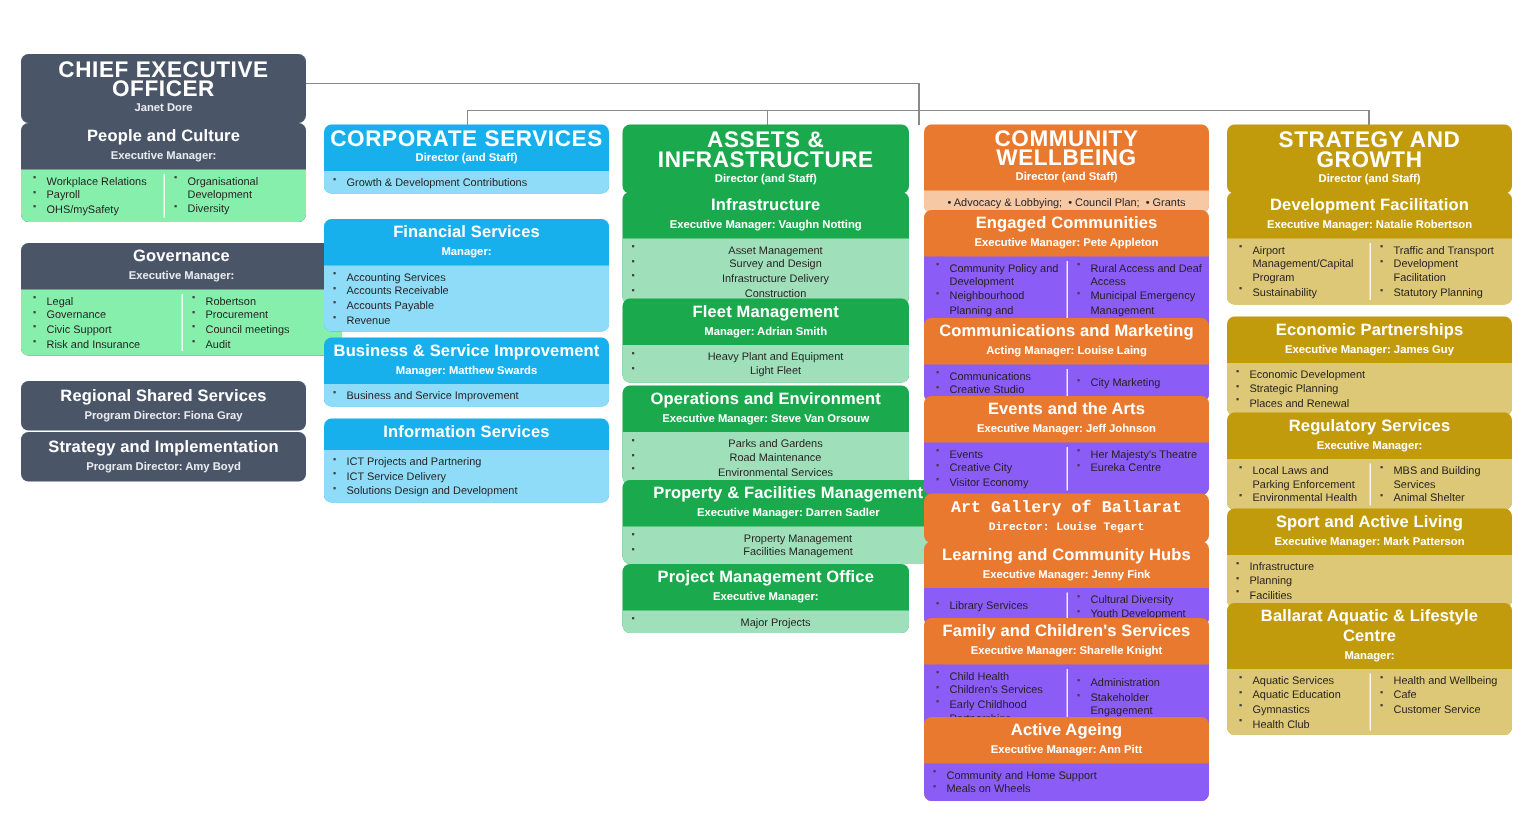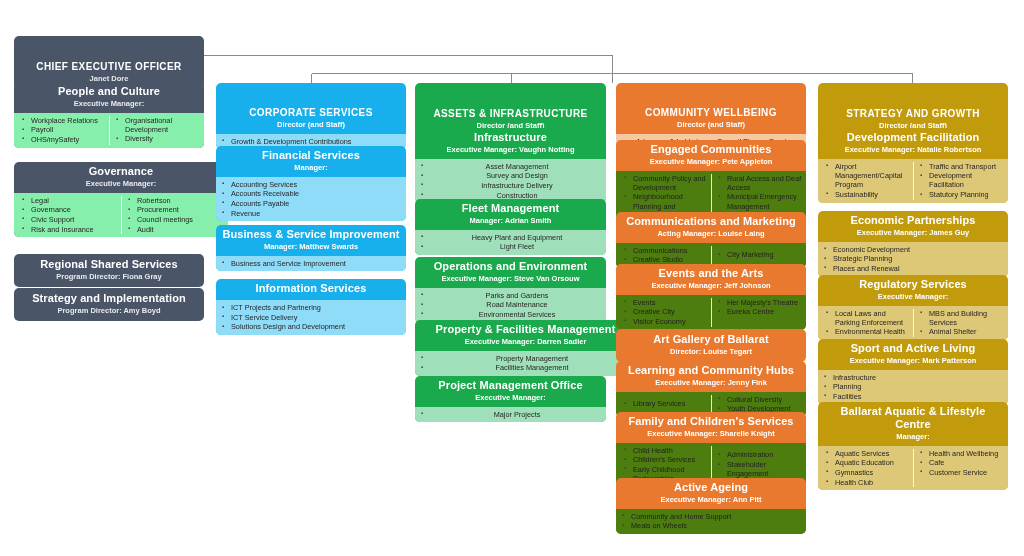--- a/index.html
+++ b/index.html
@@ -10,21 +10,21 @@
   }
   .canvas{position:absolute;left:0;top:0;width:1024px;height:556px;}
 
   
   .lines{position:absolute;left:0;top:0;width:1024px;height:556px;pointer-events:none;}
 
   
   .node{position:absolute;border-radius:5px;overflow:hidden;box-sizing:border-box;}
   .node .hdr{padding:3px 4px 4px 4px;text-align:center;}
   .node .t1{font-size:11px;font-weight:bold;color:#ffffff;line-height:13px;letter-spacing:.1px;}
-  .node .t1.caps{font-size:10px;letter-spacing:.4px;margin-top:20px;}
+  .node .t1.caps{font-size:15px;letter-spacing:.4px;}
   .node .t2{font-size:7.5px;font-weight:bold;color:#ffffff;line-height:10px;margin-top:.5px;}
   .node .body{padding:3px 2px 3px 2px;display:flex;}
   .node .body.single{display:block;}
   .col{flex:1 1 50%;box-sizing:border-box;padding:0 2px;}
   .col.divider{border-left:1px solid rgba(255,255,255,.85);}
   ul{margin:0;padding:0;list-style:none;}
   li{font-size:7.3px;line-height:9.2px;color:#231f20;padding-left:13px;position:relative;margin-bottom:.5px;}
   li:before{content:"\25AA";position:absolute;left:4px;top:-.5px;font-size:6px;color:#404040;}
 
   
@@ -33,21 +33,21 @@
   .dk .t1{color:#ffffff;}
   .dk .t2{color:#e8eaee;}
 
   .bl{background:#18b0ec;}
   .bl .body{background:#8fdcf8;}
 
   .gr{background:#1aa94c;}
   .gr .body{background:#9fe0ba;text-align:center;}
 
   .or{background:#e8792e;}
-  .or .body{background:#4d7c0f;}
+  .or .body{background:#8b5cf6;}
 
   .go{background:#c29b0d;}
   .go .body{background:#ddc877;}
 
   
   .hdronly .hdr{padding:4px 4px 5px 4px;}
 
   
   .inline-strip{text-align:center;font-size:7.3px;color:#231f20;padding:3px 4px;line-height:9.5px;}
   .inline-strip span{white-space:nowrap;}
@@ -345,21 +345,21 @@
         </ul>
       <ul class="col divider">
           <div style="width: 100%;">
             <li>Her Majesty's Theatre</li>
             <li>Eureka Centre</li>
           </div>
         </ul>
     </div>
   </div>
 
-  <div class="node or hdronly" style="left:616px;top:329px;width:190px;">
+  <div class="node or hdronly" style="left:616px;top:329px;width:190px;font-family:Liberation Mono, monospace;">
     <div class="hdr">
       <div class="t1">Art Gallery of Ballarat</div>
       <div class="t2">Director: Louise Tegart</div>
     </div>
   </div>
 
   <div class="node or" style="left:616px;top:361px;width:190px;">
     <div class="hdr">
       <div class="t1">Learning and Community Hubs</div>
       <div class="t2">Executive Manager: Jenny Fink</div>

